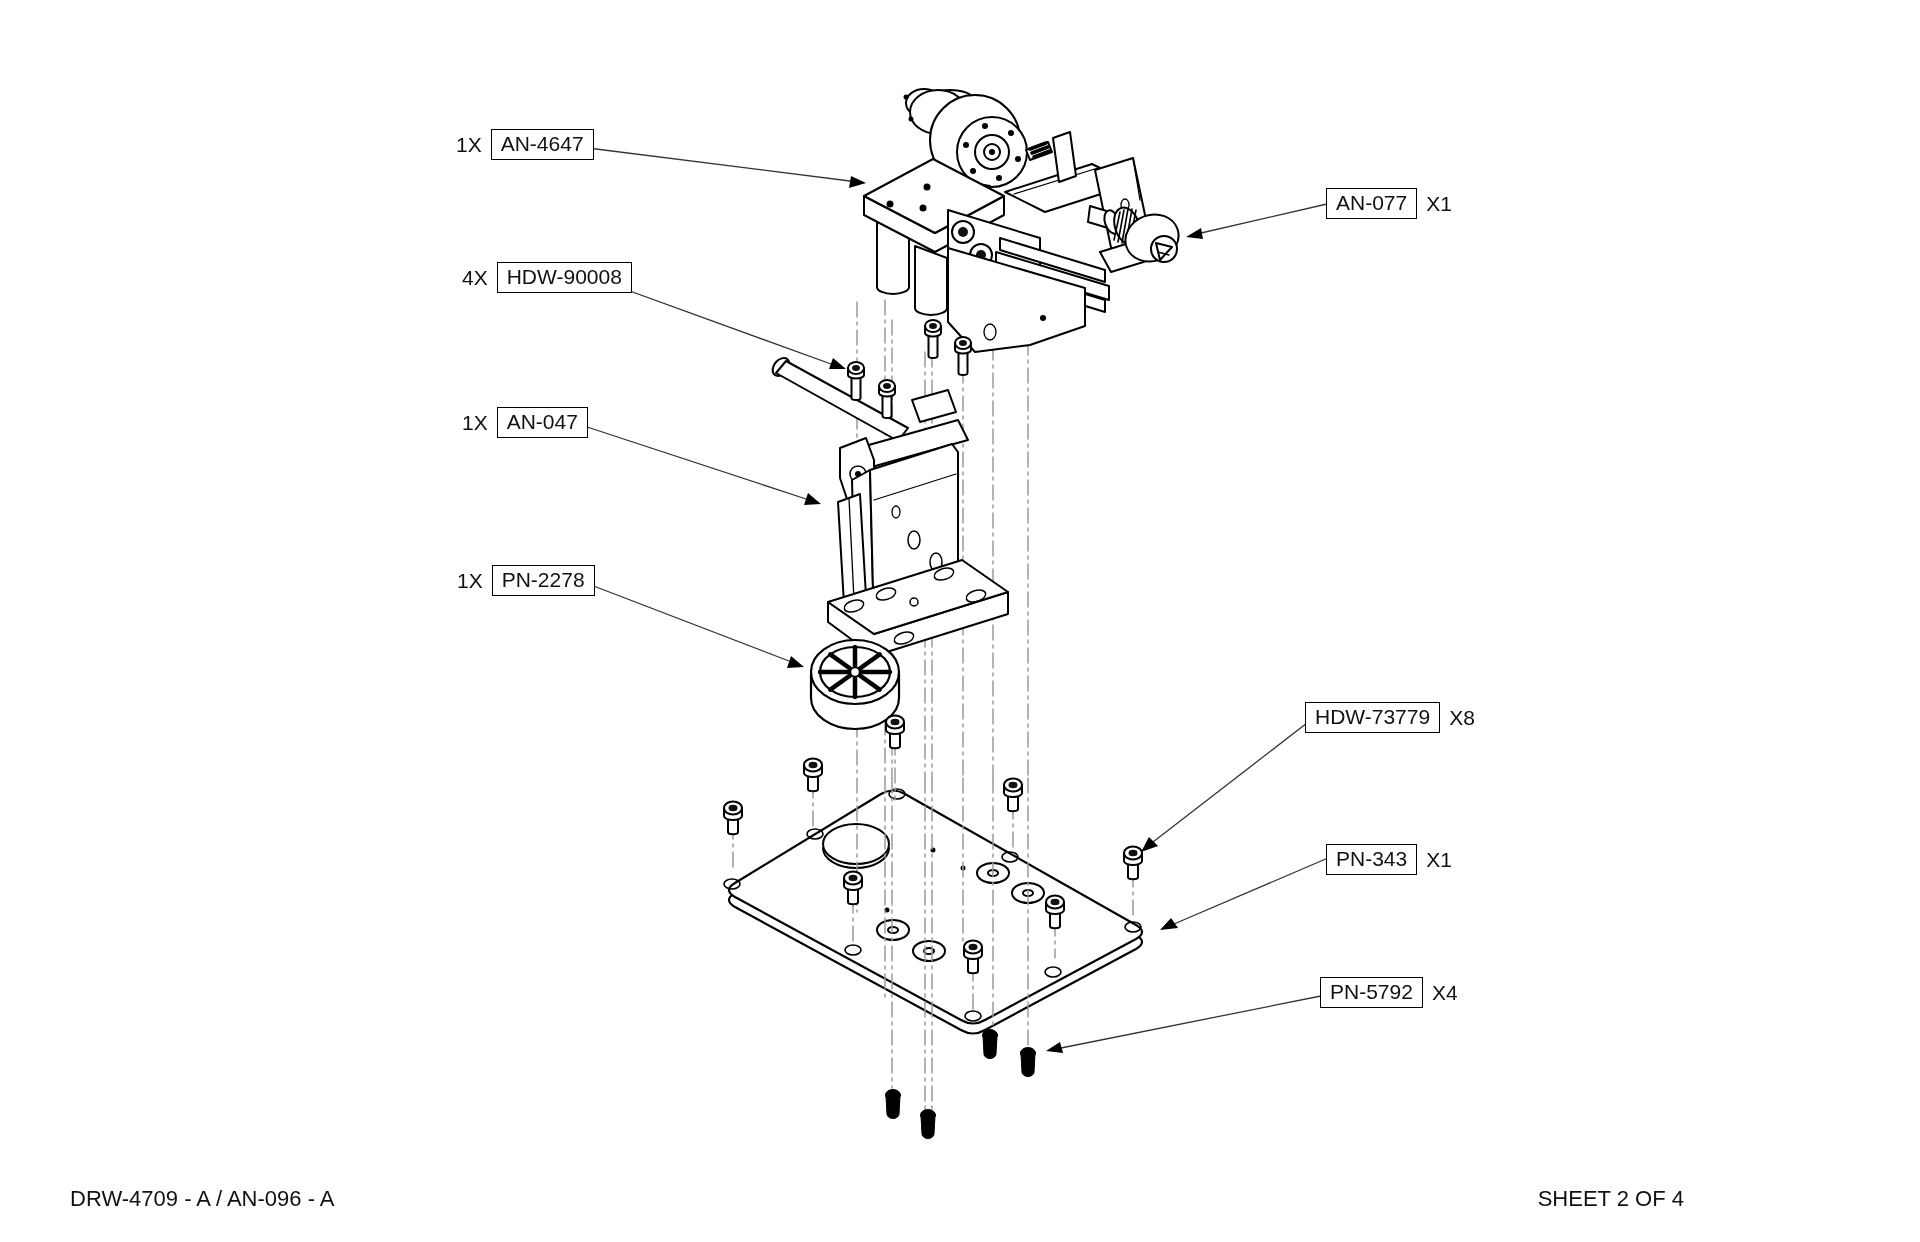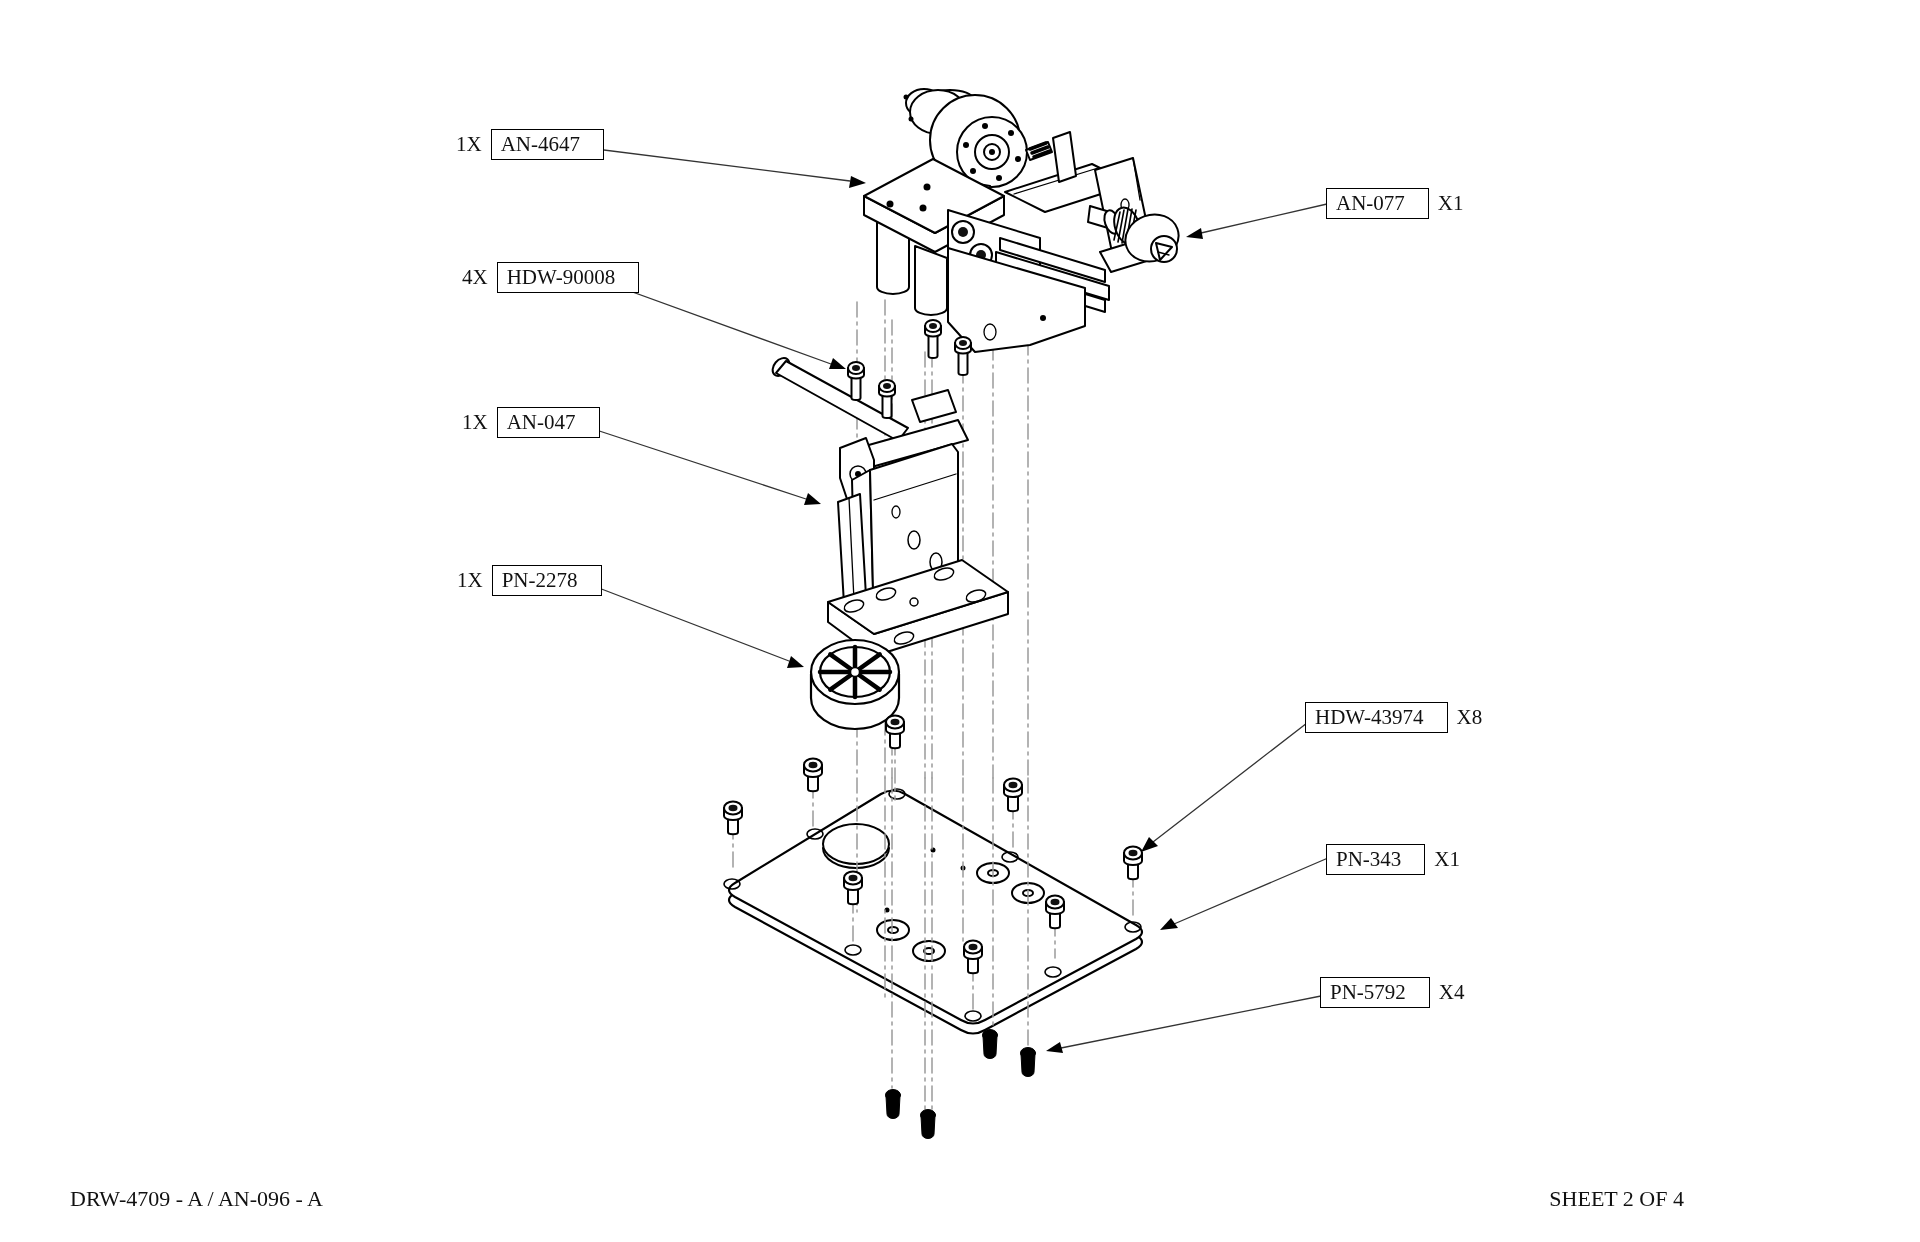--- a/index.html
+++ b/index.html
@@ -1,24 +1,24 @@
 <!DOCTYPE html>
 <html><head>
 <meta charset="utf-8">
 <style>
   html,body{margin:0;padding:0;background:#fff;}
   .sheet{
     position:relative;width:1708px;height:1242px;background:#fff;overflow:hidden;
-    font-family:Liberation Serif, serif;color:#111;
+    font-family:Liberation Sans, sans-serif;color:#111;
   }
   .drawing-svg{position:absolute;left:0;top:0;width:1920px;height:1242px;}
   .callout{position:absolute;display:flex;align-items:center;gap:9px;white-space:nowrap;}
   .callout .qty{font-size:21px;color:#111;}
   .callout .part{
-    border:1.6px solid #000;background:#fff;padding:1px 23px 2px 9px;
+    border:1.6px solid #000;background:#fff;padding:1px 9px 2px 9px;
     font-size:21px;line-height:26px;color:#111;
   }
   .footer-text{position:absolute;font-size:22px;color:#111;}
   .footer-left{left:22px;top:1186px;margin-left:48px;}
   .footer-right{right:24px;top:1186px;}
 </style>
 </head>
 <body>
 
 <div class="sheet">
@@ -298,21 +298,21 @@
   </div>
   <div class="callout" style="left:457px;top:565px">
     <span class="qty">1X</span>
     <span class="part">PN-2278</span>
   </div>
   <div class="callout" style="left:1326px;top:188px">
     <span class="part">AN-077</span>
     <span class="qty">X1</span>
   </div>
   <div class="callout" style="left:1305px;top:702px">
-    <span class="part">HDW-43974</span>
+    <span class="part">HDW-73779</span>
     <span class="qty">X8</span>
   </div>
   <div class="callout" style="left:1326px;top:844px">
     <span class="part">PN-343</span>
     <span class="qty">X1</span>
   </div>
   <div class="callout" style="left:1320px;top:977px">
     <span class="part">PN-5792</span>
     <span class="qty">X4</span>
   </div>

